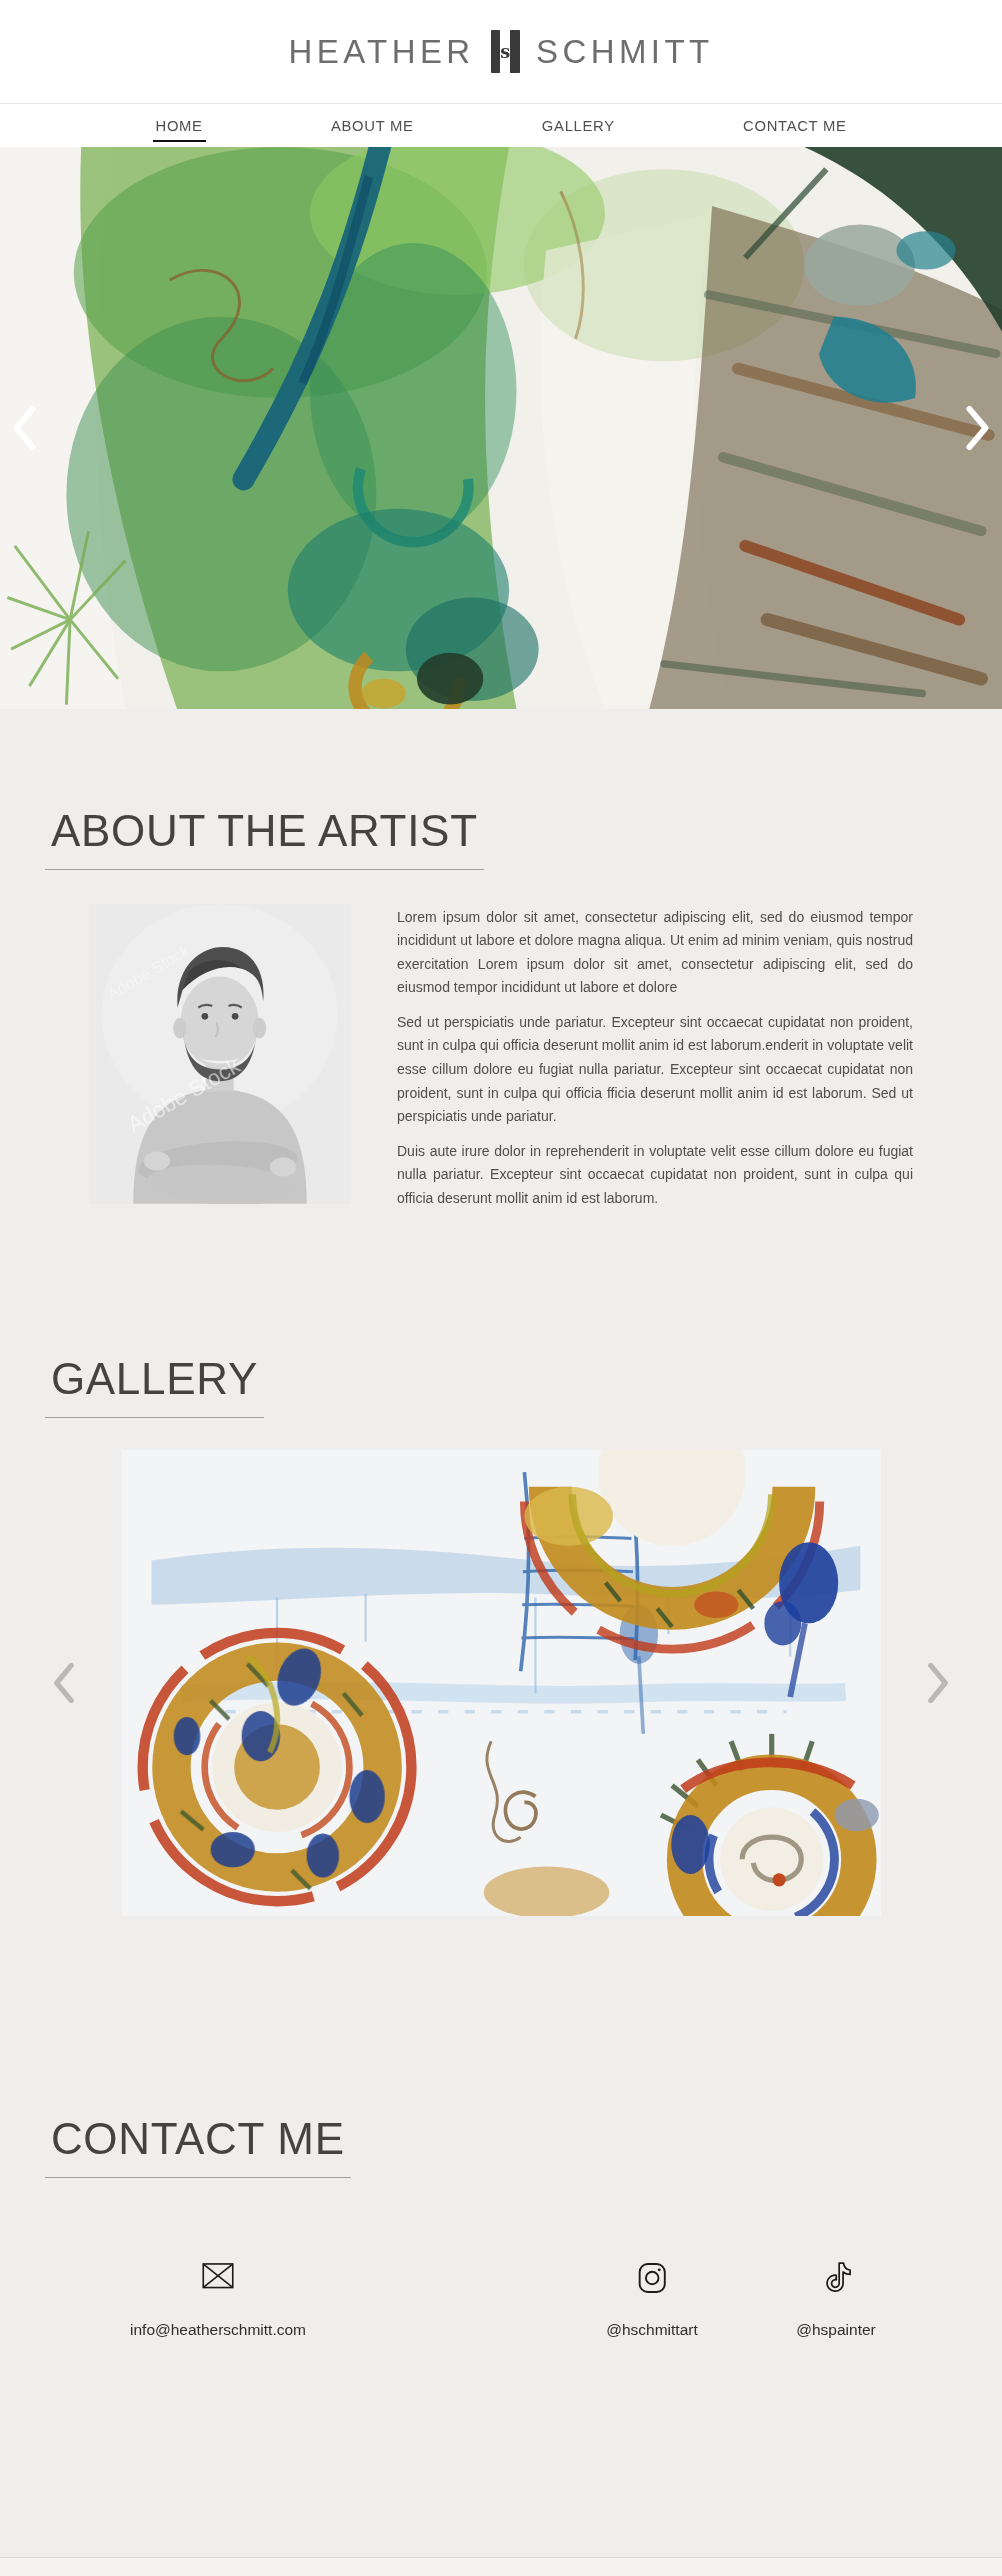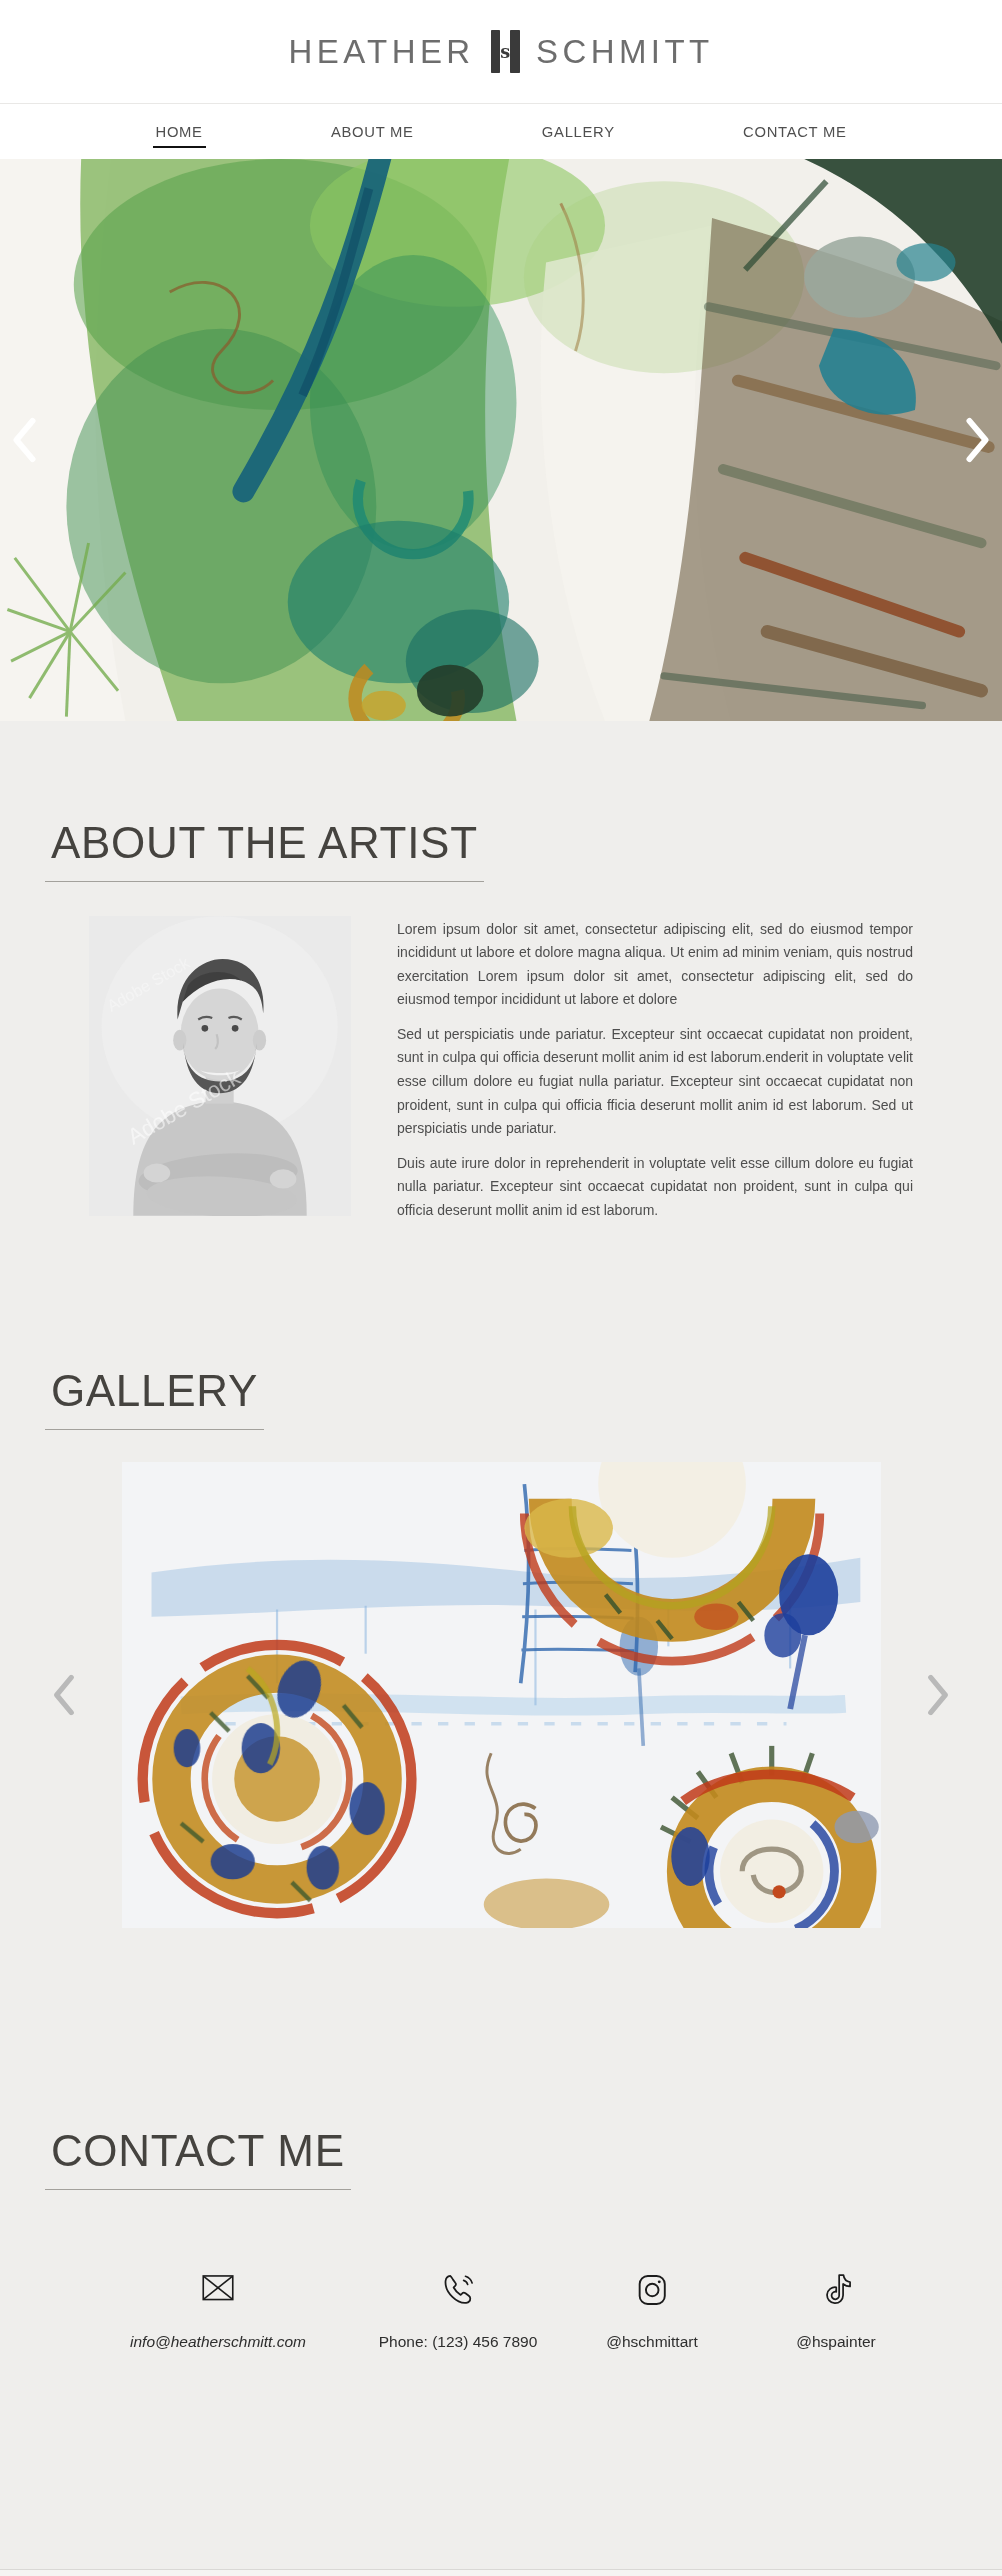--- a/index.html
+++ b/index.html
@@ -7,21 +7,21 @@
 
   
   .header { height:103px; background:#ffffff; display:flex; align-items:center; justify-content:center; }
   .logo { display:flex; align-items:center; gap:16px;text-align:right; }
   .logo-word { font-size:33px; font-weight:300; letter-spacing:4.4px; color:#6d6d6d; }
   .monogram { position:relative; width:29.5px; height:43px; display:flex; justify-content:space-between; }
   .monogram .bar { width:9.6px; height:100%; background:#3a3a3a; border-radius:0.7px; }
   .monogram .mono-s { position:absolute; left:50%; top:50%; transform:translate(-50%,-50%); font-family:"DejaVu Serif", serif; font-weight:bold; font-size:17.7px; color:#3a3a3a; line-height:1; }
 
   
-  .navbar { height:56px; background:#ffffff; border-top:0.7px solid #e9e8e6; }
+  .navbar { height:44px; background:#ffffff; border-top:0.7px solid #e9e8e6; }
   .nav-inner { height:100%; margin:0 154px 0 154px; display:flex; align-items:center; justify-content:space-between; }
   .nav-item { position:relative; text-decoration:none; color:#4f4f4f; font-size:14.8px; letter-spacing:0.7px; font-weight:300; padding:10.3px 1.5px; cursor:pointer; }
   .nav-item.active::after { content:""; position:absolute; left:-1.5px; right:-1.5px; bottom:1.5px; height:2.2px; background:#111111; }
 
   
   .hero { position:relative; height:562px; overflow:hidden; }
   .hero svg.art { display:block; }
   .car-btn { position:absolute; top:50%; transform:translateY(-50%); background:none; border:none; cursor:pointer; padding:0; line-height:0; }
   .car-btn.left { left:11.8px; }
   .car-btn.right { right:11.8px; }
@@ -47,21 +47,21 @@
   .gal-btn { position:absolute; top:50%; transform:translateY(-50%); background:none; border:none; cursor:pointer; padding:0; line-height:0; }
   .gal-btn.left { left:53px; }
   .gal-btn.right { right:53px; }
 
   
   .contact { padding-top:201px; padding-bottom:187px; }
   .contact-row { position:relative; height:109px; margin-top:83px; }
   .contact-col { position:absolute; top:0; transform:translateX(-50%); display:flex; flex-direction:column; align-items:center; }
   .contact-col .c-icon { height:34px; display:flex; align-items:flex-start; }
   .contact-label { margin-top:26.6px; font-size:15.5px; color:#2e2e2e; font-weight:300; white-space:nowrap; }
-  .col-email { left:218px;font-style:italic; } .col-phone { left:458px; } .col-insta { left:652px; } .col-tiktok { left:836px; }
+  .col-email { left:218px; } .col-phone { left:458px; } .col-insta { left:652px; } .col-tiktok { left:836px; }
 
   
   .footer { height:69px; background:#f5f4f2; border-top:0.7px solid #d9d8d5; display:flex; align-items:center; justify-content:center; gap:10.3px; }
 </style>
 </head>
 <body>
 
 <header class="header">
   <div class="logo">
     <span class="logo-word">HEATHER</span>
@@ -295,30 +295,20 @@
       <div class="contact-col col-email">
         <span class="c-icon">
           <svg width="34" height="29.5" viewBox="0 0 46 40">
             <rect x="3" y="4" width="40" height="32" fill="none" stroke="#1c1c1c" stroke-width="2.2"></rect>
             <line x1="4" y1="5" x2="42" y2="35" stroke="#1c1c1c" stroke-width="2.2"></line>
             <line x1="42" y1="5" x2="4" y2="35" stroke="#1c1c1c" stroke-width="2.2"></line>
           </svg>
         </span>
         <span class="contact-label">info@heatherschmitt.com</span>
       </div>
-      <div class="contact-col col-phone">
-        <span class="c-icon">
-          <svg width="34" height="34" viewBox="0 0 46 46">
-            <path d="M13,4 C9.5,4.5 7,7 6.6,10.5 C5.8,18 9.8,26.5 15.8,32.3 C21,37.4 28,41 34.5,40.4 C38,40 40,37.5 40,34.6 C40,33.1 39.3,31.7 38,30.7 L33.5,27.4 C32,26.3 30,26.5 28.8,27.8 L27,29.6 C23,27.1 19.5,23.6 17.5,19.6 L19.3,17.8 C20.6,16.5 20.8,14.5 19.7,13.1 L16.4,8.6 C15.5,7.3 14.4,4.8 13,4 Z" fill="none" stroke="#1c1c1c" stroke-width="2.4" stroke-linejoin="round"></path>
-            <path d="M31,10 a8,8 0 0 1 5.5,5.5" fill="none" stroke="#1c1c1c" stroke-width="2.2" stroke-linecap="round"></path>
-            <path d="M33.5,4.5 a13.5,13.5 0 0 1 9,9" fill="none" stroke="#1c1c1c" stroke-width="2.2" stroke-linecap="round"></path>
-          </svg>
-        </span>
-        <span class="contact-label">Phone: (123) 456 7890</span>
-      </div>
       <div class="contact-col col-insta">
         <span class="c-icon">
           <svg width="34" height="34" viewBox="0 0 46 46">
             <rect x="6" y="4" width="34" height="38" rx="11" fill="none" stroke="#1c1c1c" stroke-width="2.6"></rect>
             <circle cx="23" cy="23" r="8.5" fill="none" stroke="#1c1c1c" stroke-width="2.6"></circle>
             <circle cx="32.5" cy="12" r="2" fill="#1c1c1c"></circle>
           </svg>
         </span>
         <span class="contact-label">@hschmittart</span>
       </div>

